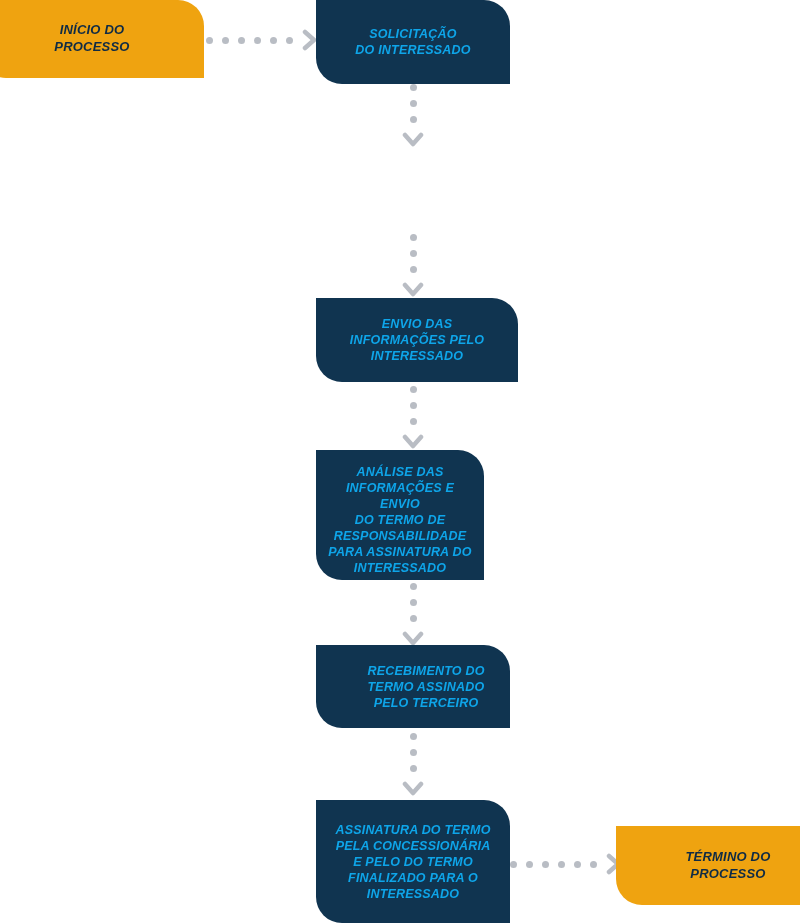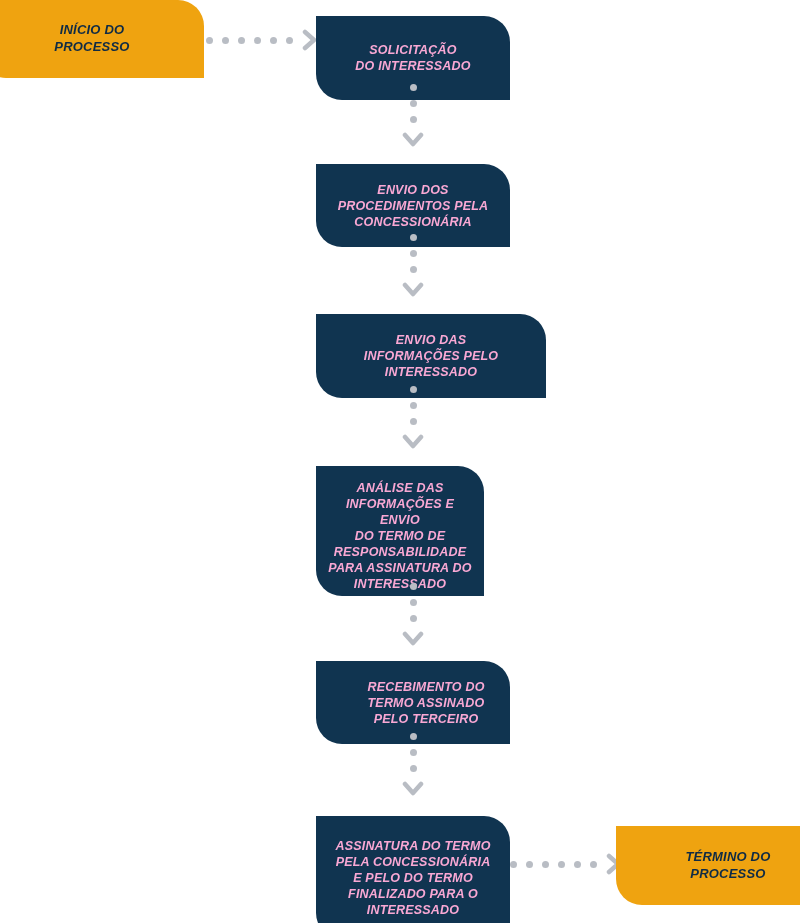--- a/index.html
+++ b/index.html
@@ -46,29 +46,28 @@
     white-space: pre-line;
   }
 
   .node--terminal {
     background: #EFA310;
     color: #0F2B45;
     font-size: 13px;
   }
   .node--step {
     background: #103450;
-    color: #f9a8d4;
-    margin-top: 16px;
+    color: #0ea5e9;
   }
 
   
   #node-inicio      { left: -30px;  top: 0px;   width: 224px; height: 78px; }
   #node-solicitacao { left: 306px;  top: 0px;   width: 194px; height: 84px; }
   #node-envio-proc  { left: 306px;  top: 148px; width: 194px; height: 83px; }
-  #node-envio-info  { left: 306px;  top: 298px; width: 230px; height: 84px; }
+  #node-envio-info  { left: 306px;  top: 298px; width: 202px; height: 84px; }
   #node-analise     { left: 306px;  top: 450px; width: 168px; height: 130px; align-items: flex-end; }
   #node-recebimento { left: 306px;  top: 645px; width: 194px; height: 83px; padding-left: 36px; }
   #node-assinatura  { left: 306px;  top: 800px; width: 194px; height: 123px;
                       border-radius: 0 26px 0 26px; }
   #node-termino     { left: 606px;  top: 826px; width: 224px; height: 79px; }
 
   
   .conn {
     position: absolute;
     display: flex;
@@ -143,25 +142,20 @@
     <span class="dot"></span>
     <span class="dot"></span>
     <span class="dot"></span>
     <span class="chev">
       <svg width="22" height="16" viewBox="0 0 22 16" aria-hidden="true">
         <path d="M3 3 L11 12 L19 3" fill="none" stroke="#b9bdc4" stroke-width="4.5" stroke-linecap="round" stroke-linejoin="round"></path>
       </svg>
     </span>
   </div>
 
-  <div class="node node--step" id="node-envio-proc">
-    <span class="label">ENVIO DOS
-PROCEDIMENTOS PELA
-CONCESSIONÁRIA</span>
-  </div>
 
   <div class="conn conn--v" id="conn-2">
     <span class="dot"></span>
     <span class="dot"></span>
     <span class="dot"></span>
     <span class="chev">
       <svg width="22" height="16" viewBox="0 0 22 16" aria-hidden="true">
         <path d="M3 3 L11 12 L19 3" fill="none" stroke="#b9bdc4" stroke-width="4.5" stroke-linecap="round" stroke-linejoin="round"></path>
       </svg>
     </span>

